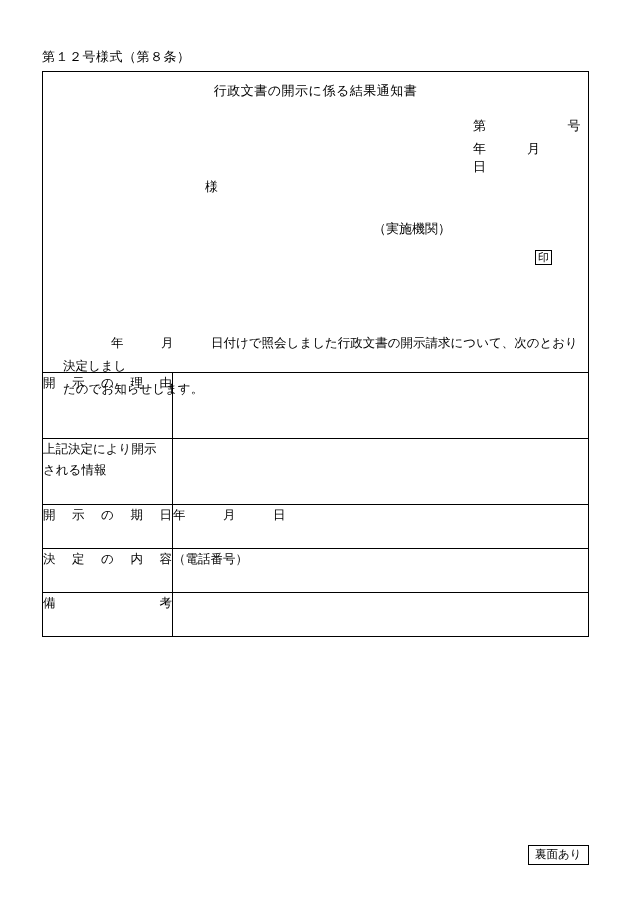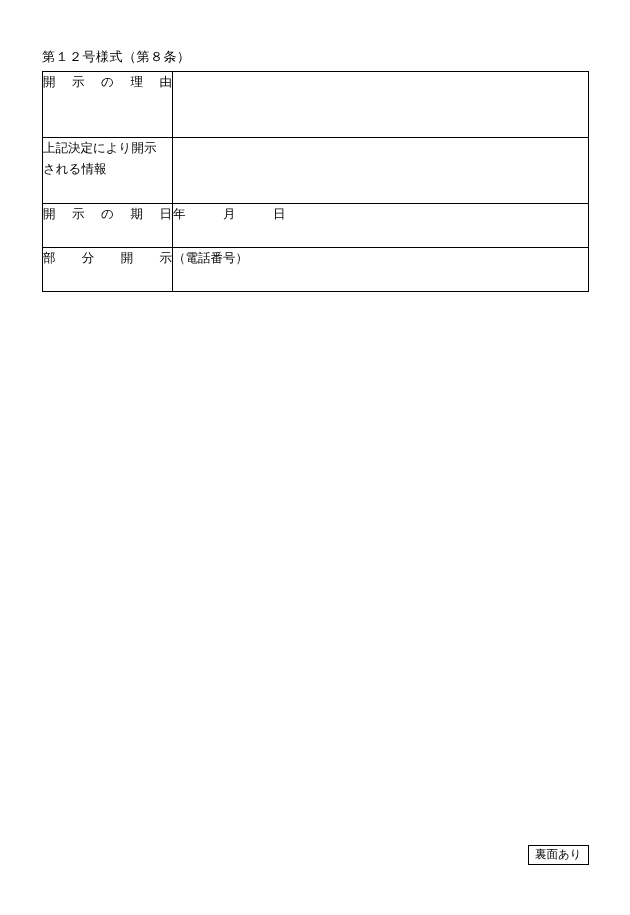--- a/index.html
+++ b/index.html
@@ -143,20 +143,34 @@
 <div class="page">
 
   <div class="form-no">第１２号様式（第８条）</div>
 
   <table class="main-table">
     <colgroup>
       <col style="width:130px">
       <col style="width:416px">
     </colgroup>
     <tbody>
+      <tr>
+        <td colspan="2" class="header-cell">
+          <div class="doc-title">行政文書の開示に係る結果通知書</div>
+          <div class="number-line">第　　　　　　号</div>
+          <div class="date-line">年　　　月　　　日</div>
+          <div class="addressee">様</div>
+          <div class="agency">（実施機関）</div>
+          <div class="seal">印</div>
+          <div class="body-text">
+            <span class="indent">年　　　月　　　日付けで照会しました行政文書の開示請求について、次のとおり決定しまし</span><br>
+            <span>たのでお知らせします。</span>
+          </div>
+        </td>
+      </tr>
 
 
 
       <tr class="row-med">
         <td class="label-cell">
           <span class="spread">開示の理由</span>
         </td>
         <td class="value-cell"></td>
       </tr>
 
@@ -170,23 +184,29 @@
 
       <tr class="row-short">
         <td class="label-cell">
           <span class="spread">開示の期日</span>
         </td>
         <td class="value-cell center-val">年　　　月　　　日</td>
       </tr>
 
       <tr class="row-short">
         <td class="label-cell">
-          <span class="spread">部分開示</span>
+          <span class="spread">決定の内容</span>
         </td>
         <td class="value-cell center-phone">（電話番号）</td>
       </tr>
 
+      <tr class="row-short">
+        <td class="label-cell">
+          <span class="spread">備考</span>
+        </td>
+        <td class="value-cell"></td>
+      </tr>
     </tbody>
   </table>
 
   <div class="back-note">裏面あり</div>
 
 </div>
 
 </body></html>

